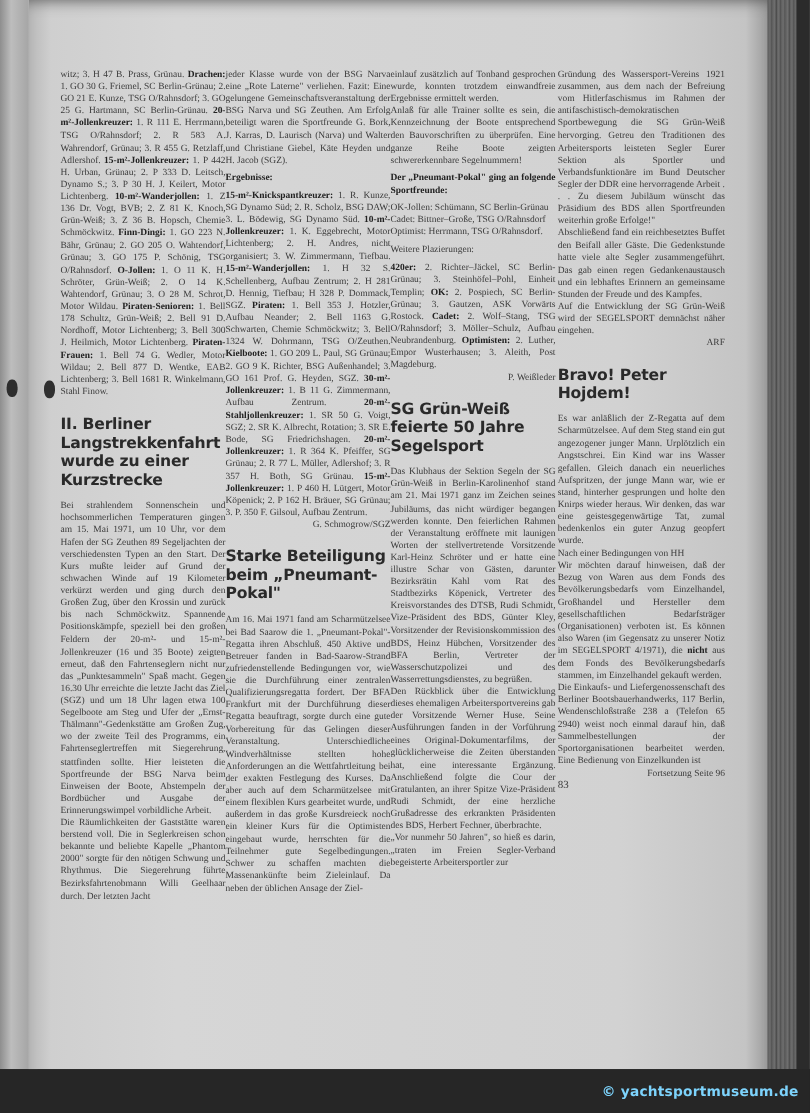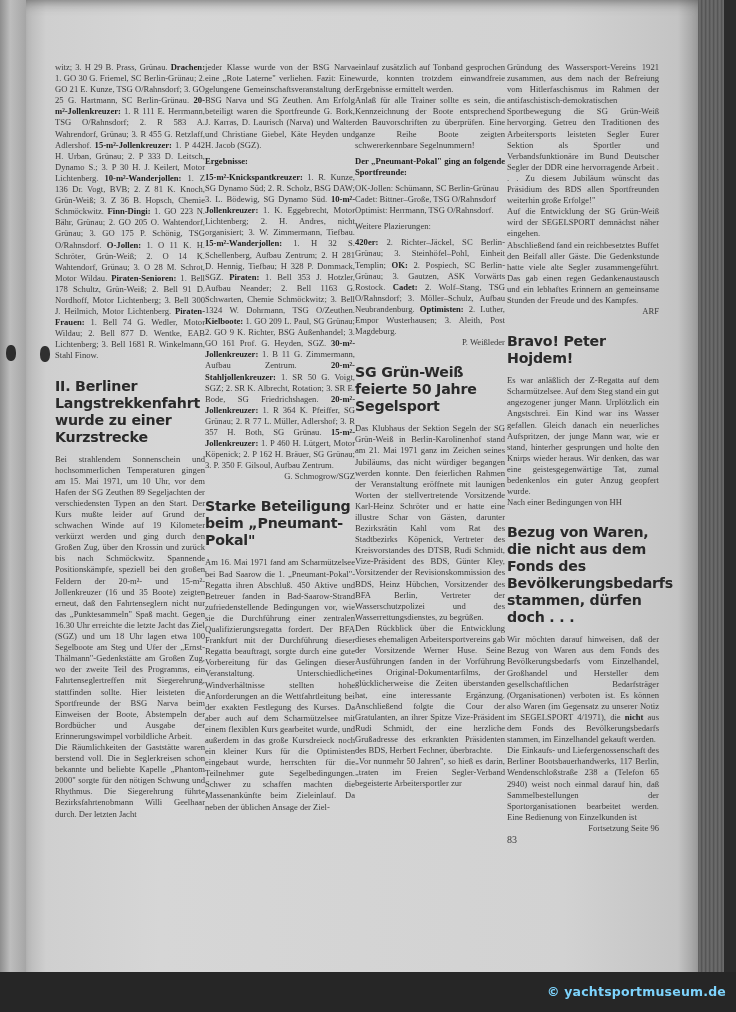--- a/index.html
+++ b/index.html
@@ -61,21 +61,21 @@
   <div class="binder-left">
     <div class="hole" style="left:6px;top:345px;"></div>
   </div>
   <div class="page">
     <div class="hole" style="position:absolute;left:14px;top:346px;width:10px;height:16px;border-radius:45%;background:#303030;"></div>
   </div>
   <div class="page-edge-right"></div>
 
   <div class="col col1">
     <p>
-      <span>witz; 3. H 29 B. Prass, Grünau.</span>
+      <span>witz; 3. H 47 B. Prass, Grünau.</span>
       <b>Drachen:</b><span> 1. GO 30 G. Friemel, SC Berlin-Grünau; 2. GO 21 E. Kunze, TSG O/Rahnsdorf; 3. GO 25 G. Hartmann, SC Berlin-Grünau.</span>
       <b>20-m²-Jollenkreuzer:</b><span> 1. R 111 E. Herrmann, TSG O/Rahnsdorf; 2. R 583 A. Wahrendorf, Grünau; 3. R 455 G. Retzlaff, Adlershof.</span>
       <b>15-m²-Jollenkreuzer:</b><span> 1. P 442 H. Urban, Grünau; 2. P 333 D. Leitsch, Dynamo S.; 3. P 30 H. J. Keilert, Motor Lichtenberg.</span>
       <b>10-m²-Wanderjollen:</b><span> 1. Z 136 Dr. Vogt, BVB; 2. Z 81 K. Knoch, Grün-Weiß; 3. Z 36 B. Hopsch, Chemie Schmöckwitz.</span>
       <b>Finn-Dingi:</b><span> 1. GO 223 N. Bähr, Grünau; 2. GO 205 O. Wahtendorf, Grünau; 3. GO 175 P. Schönig, TSG O/Rahnsdorf.</span>
       <b>O-Jollen:</b><span> 1. O 11 K. H. Schröter, Grün-Weiß; 2. O 14 K. Wahtendorf, Grünau; 3. O 28 M. Schrot, Motor Wildau.</span>
       <b>Piraten-Senioren:</b><span> 1. Bell 178 Schultz, Grün-Weiß; 2. Bell 91 D. Nordhoff, Motor Lichtenberg; 3. Bell 300 J. Heilmich, Motor Lichtenberg.</span>
       <b>Piraten-Frauen:</b><span> 1. Bell 74 G. Wedler, Motor Wildau; 2. Bell 877 D. Wentke, EAB Lichtenberg; 3. Bell 1681 R. Winkelmann, Stahl Finow.</span>
     </p>
     <h2>II. Berliner Langstrekkenfahrt wurde zu einer Kurzstrecke</h2>
@@ -124,27 +124,26 @@
     </p>
     <p class="sig">P. Weißleder</p>
     <h2>SG Grün-Weiß feierte 50 Jahre Segelsport</h2>
     <p>Das Klubhaus der Sektion Segeln der SG Grün-Weiß in Berlin-Karolinenhof stand am 21. Mai 1971 ganz im Zeichen seines Jubiläums, das nicht würdiger begangen werden konnte. Den feierlichen Rahmen der Veranstaltung eröffnete mit launigen Worten der stellvertretende Vorsitzende Karl-Heinz Schröter und er hatte eine illustre Schar von Gästen, darunter Bezirksrätin Kahl vom Rat des Stadtbezirks Köpenick, Vertreter des Kreisvorstandes des DTSB, Rudi Schmidt, Vize-Präsident des BDS, Günter Kley, Vorsitzender der Revisionskommission des BDS, Heinz Hübchen, Vorsitzender des BFA Berlin, Vertreter der Wasserschutzpolizei und des Wasserrettungsdienstes, zu begrüßen.</p>
     <p>Den Rückblick über die Entwicklung dieses ehemaligen Arbeitersportvereins gab der Vorsitzende Werner Huse. Seine Ausführungen fanden in der Vorführung eines Original-Dokumentarfilms, der glücklicherweise die Zeiten überstanden hat, eine interessante Ergänzung. Anschließend folgte die Cour der Gratulanten, an ihrer Spitze Vize-Präsident Rudi Schmidt, der eine herzliche Grußadresse des erkrankten Präsidenten des BDS, Herbert Fechner, überbrachte.</p>
     <p>„Vor nunmehr 50 Jahren", so hieß es darin, „traten im Freien Segler-Verband begeisterte Arbeitersportler zur</p>
   </div>
 
   <div class="col col4">
     <p>Gründung des Wassersport-Vereins 1921 zusammen, aus dem nach der Befreiung vom Hitlerfaschismus im Rahmen der antifaschistisch-demokratischen Sportbewegung die SG Grün-Weiß hervorging. Getreu den Traditionen des Arbeitersports leisteten Segler Eurer Sektion als Sportler und Verbandsfunktionäre im Bund Deutscher Segler der DDR eine hervorragende Arbeit . . . Zu diesem Jubiläum wünscht das Präsidium des BDS allen Sportfreunden weiterhin große Erfolge!"</p>
+    <p>Abschließend fand ein reichbesetztes Buffet den Beifall aller Gäste. Die Gedenkstunde hatte viele alte Segler zusammengeführt. Das gab einen regen Gedankenaustausch und ein lebhaftes Erinnern an gemeinsame Stunden der Freude und des Kampfes.</p>
     <p>Auf die Entwicklung der SG Grün-Weiß wird der SEGELSPORT demnächst näher eingehen.</p>
-    <p>Abschließend fand ein reichbesetztes Buffet den Beifall aller Gäste. Die Gedenkstunde hatte viele alte Segler zusammengeführt. Das gab einen regen Gedankenaustausch und ein lebhaftes Erinnern an gemeinsame Stunden der Freude und des Kampfes.</p>
     <p class="sig">ARF</p>
     <h2>Bravo! Peter Hojdem!</h2>
     <p>Es war anläßlich der Z-Regatta auf dem Scharmützelsee. Auf dem Steg stand ein gut angezogener junger Mann. Urplötzlich ein Angstschrei. Ein Kind war ins Wasser gefallen. Gleich danach ein neuerliches Aufspritzen, der junge Mann war, wie er stand, hinterher gesprungen und holte den Knirps wieder heraus. Wir denken, das war eine geistesgegenwärtige Tat, zumal bedenkenlos ein guter Anzug geopfert wurde.</p>
     <p>Nach einer Bedingungen von HH</p>
-    <h2>Bezug von Waren, die nicht aus dem Fonds des Bevölkerungsbedarfs stammen, dürfen doch . . .</h2>
     <p><span>Wir möchten darauf hinweisen, daß der Bezug von Waren aus dem Fonds des Bevölkerungsbedarfs vom Einzelhandel, Großhandel und Hersteller dem gesellschaftlichen Bedarfsträger (Organisationen) verboten ist. Es können also Waren (im Gegensatz zu unserer Notiz im SEGELSPORT 4/1971), die </span><b>nicht</b><span> aus dem Fonds des Bevölkerungsbedarfs stammen, im Einzelhandel gekauft werden.</span></p>
     <p>Die Einkaufs- und Liefergenossenschaft des Berliner Bootsbauerhandwerks, 117 Berlin, Wendenschloßstraße 238 a (Telefon 65 2940) weist noch einmal darauf hin, daß Sammelbestellungen der Sportorganisationen bearbeitet werden. Eine Bedienung von Einzelkunden ist</p>
     <p class="cont">Fortsetzung Seite 96</p>
     <p class="pageno">83</p>
   </div>
 </div>
 
 <div class="footer-bar"></div>
 <div class="watermark">© yachtsportmuseum.de</div>
 

